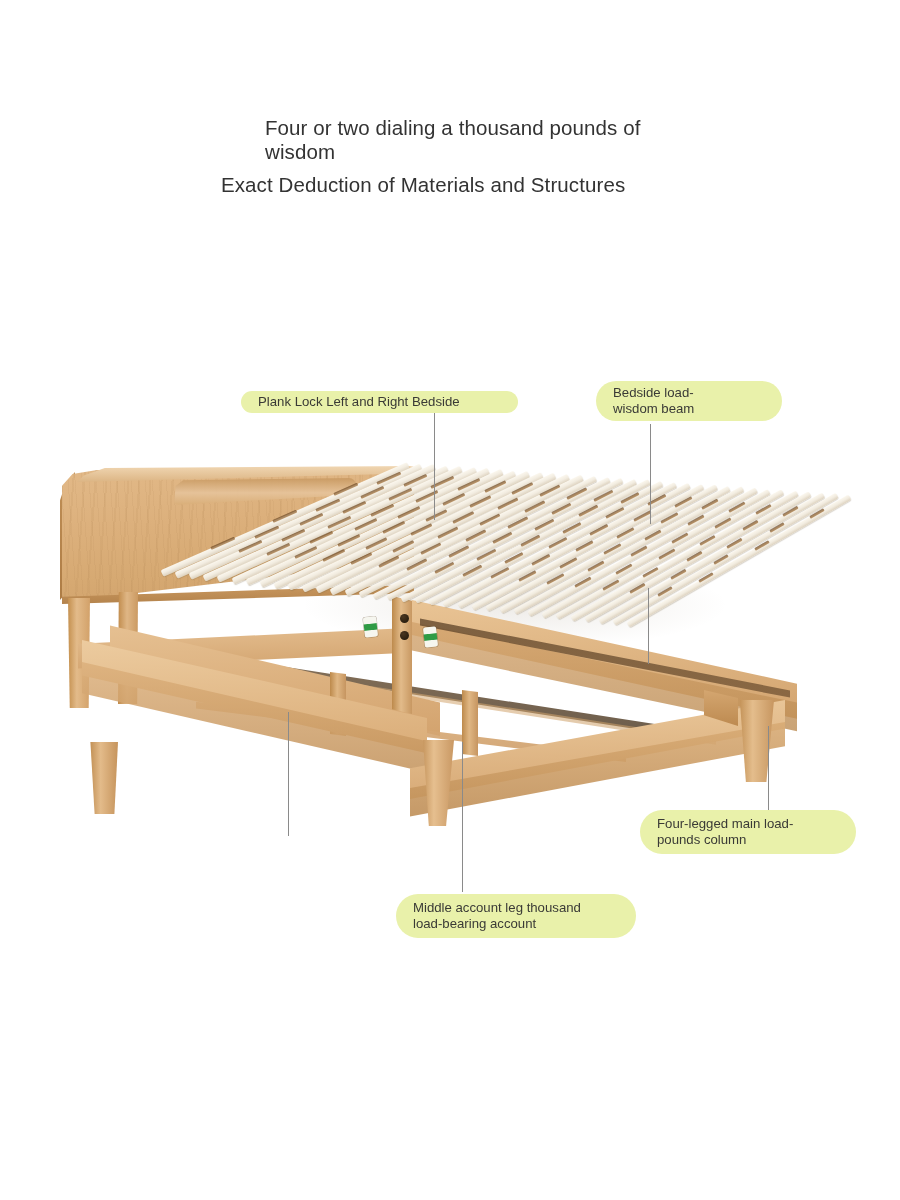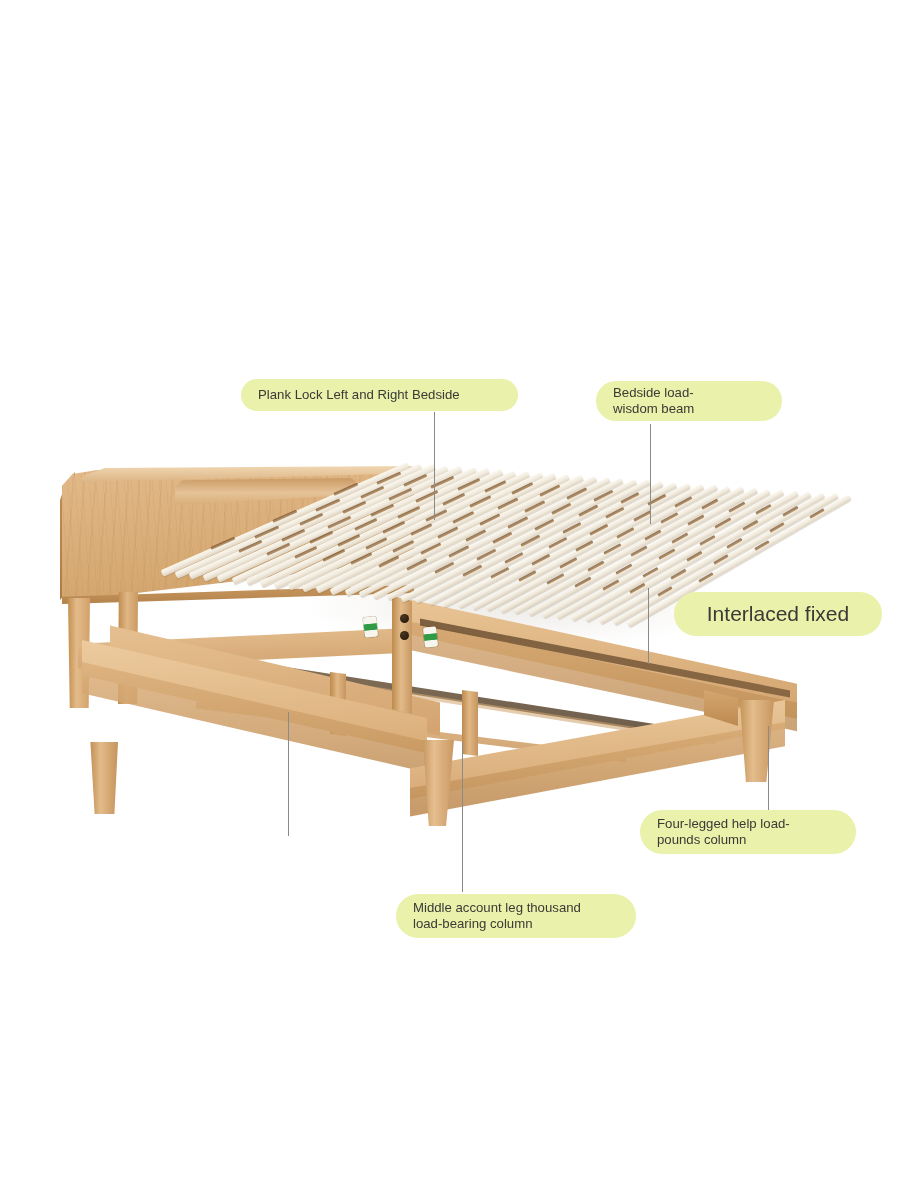--- a/index.html
+++ b/index.html
@@ -220,20 +220,22 @@
   #slat-shadow{
     position:absolute;left:300px;top:560px;width:430px;height:90px;
     background:radial-gradient(ellipse at 50% 50%, rgba(120,100,70,.13), rgba(255,255,255,0) 70%);
   }
 </style>
 </head>
 <body>
 
 <div id="stage">
 
+  <div class="headline" id="hl1">Four or two dialing a thousand pounds of wisdom</div>
+  <div class="headline" id="hl2">Exact Deduction of Materials and Structures</div>
 
   <div id="bed">
 
     <div id="slat-shadow"></div>
 
     <div class="wood" id="hb-edge"></div>
     <div class="wood" id="hb-face"></div>
     <div class="wood" id="hb-groove"></div>
     <div class="wood" id="hb-top"></div>
     <div class="wood" id="hb-bot"></div>
@@ -406,47 +408,42 @@
       </div>
   </div>
 
   <div class="leader" style="left:434px;top:412px;height:108px;"></div>
   <div class="leader" style="left:650px;top:424px;height:100px;"></div>
   <div class="leader" style="left:648px;top:588px;height:76px;"></div>
   <div class="leader" style="left:288px;top:712px;height:124px;"></div>
   <div class="leader" style="left:462px;top:742px;height:150px;"></div>
   <div class="leader" style="left:768px;top:726px;height:84px;"></div>
 
-  <div class="pill" id="p0" style="left:241px;top:379px;width:277px;height:32px;">
+  <div class="pill" id="p0" style="left:241px;top:391px;width:277px;height:22px;">
     <div>
       <span>Plank Lock Left and Right Bedside</span>
     </div>
   </div>
 
   <div class="pill" id="p1" style="left:596px;top:381px;width:186px;height:40px;">
     <div>
       <span>Bedside load-</span>
       <span>wisdom beam</span>
     </div>
   </div>
 
-  <div class="pill big" id="p2" style="left:674px;top:592px;width:208px;height:44px;justify-content:center;">
-    <div>
-      <span>Interlaced fixed</span>
-    </div>
-  </div>
 
 
   <div class="pill" id="p4" style="left:396px;top:894px;width:240px;height:44px;">
     <div>
       <span>Middle account leg thousand</span>
-      <span>load-bearing column</span>
+      <span>load-bearing account</span>
     </div>
   </div>
 
   <div class="pill" id="p5" style="left:640px;top:810px;width:216px;height:44px;">
     <div>
-      <span>Four-legged help load-</span>
+      <span>Four-legged main load-</span>
       <span>pounds column</span>
     </div>
   </div>
 
 </div>
 
 </body></html>

